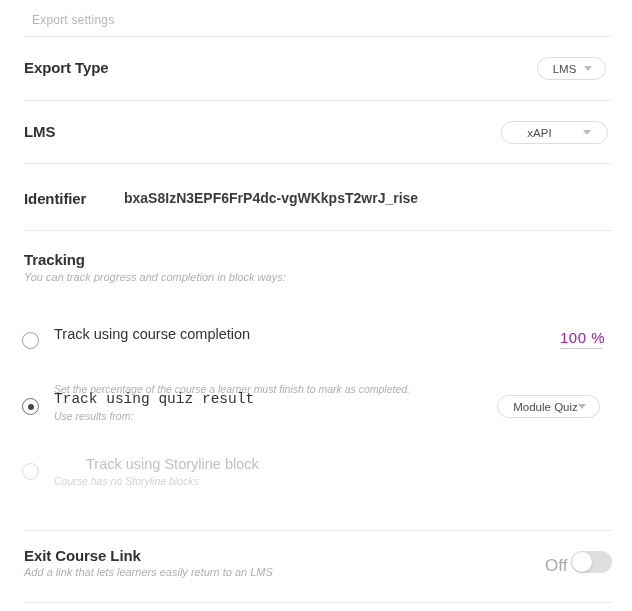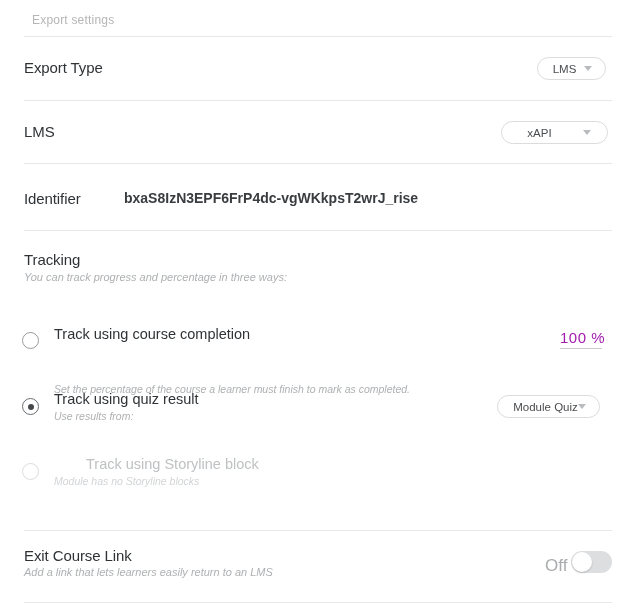--- a/index.html
+++ b/index.html
@@ -42,21 +42,21 @@
     font-size: 12px;
     color: #b6b6b6;
     letter-spacing: .2px;
     white-space: nowrap;
   }
 
   .row-title {
     position: absolute;
     left: 24px;
     font-size: 15px;
-    font-weight: normal;
+    font-weight: bold;
     color: #2f3336;
     letter-spacing: -.1px;
     white-space: nowrap;
   }
 
   .row-sub {
     position: absolute;
     left: 24px;
     font-size: 11px;
     font-style: italic;
@@ -210,40 +210,40 @@
     <span class="pill-label" style="margin-right:30px;">xAPI</span>
     <span class="caret" style="right:16px;"></span>
   </div>
   <div class="divider" style="top:163px;"></div>
 
   <div class="row-title" style="top:190px;">Identifier</div>
   <div class="value-text" style="left:124px; top:190px;font-weight:bold;">bxaS8IzN3EPF6FrP4dc-vgWKkpsT2wrJ_rise</div>
   <div class="divider" style="top:230px;"></div>
 
   <div class="row-title" style="top:251px;">Tracking</div>
-  <div class="row-sub" style="top:271px;">You can track progress and percentage in three ways:</div>
+  <div class="row-sub" style="top:271px;">You can track progress and completion in block ways:</div>
 
   <div class="radio" style="left:22px; top:332px;"></div>
   <div class="opt-title" style="top:326px;">Track using course completion</div>
   <div class="opt-sub" style="top:344px;margin-top:39px;">Set the percentage of the course a learner must finish to mark as completed.</div>
   <div class="percent-field" style="left:560px; top:329px; width:42px;">
     <div class="pf-inner">100 %</div>
   </div>
 
   <div class="radio checked" style="left:22px; top:398px;"></div>
-  <div class="opt-title" style="top:391px;">Track using quiz result</div>
+  <div class="opt-title" style="top:391px;font-family:Liberation Mono, monospace;">Track using quiz result</div>
   <div class="opt-sub" style="top:410px;">Use results from:</div>
   <div class="pill" style="left:497px; top:395px; width:103px;">
     <span class="pill-label" style="margin-right:6px;">Module Quiz</span>
     <span class="caret" style="right:13px;"></span>
   </div>
 
   <div class="radio disabled" style="left:22px; top:463px;"></div>
   <div class="opt-title disabled" style="top:456px;">Track using Storyline block</div>
-  <div class="opt-sub disabled" style="top:475px;">Module has no Storyline blocks</div>
+  <div class="opt-sub disabled" style="top:475px;">Course has no Storyline blocks</div>
 
   <div class="divider" style="top:530px;"></div>
 
   <div class="row-title" style="top:547px;">Exit Course Link</div>
   <div class="row-sub" style="top:566px;">Add a link that lets learners easily return to an LMS</div>
   <div class="toggle-label" style="left:545px; top:556px;">Off</div>
   <div class="toggle" style="left:571px; top:551px;">
     <div class="knob"></div>
   </div>
 

